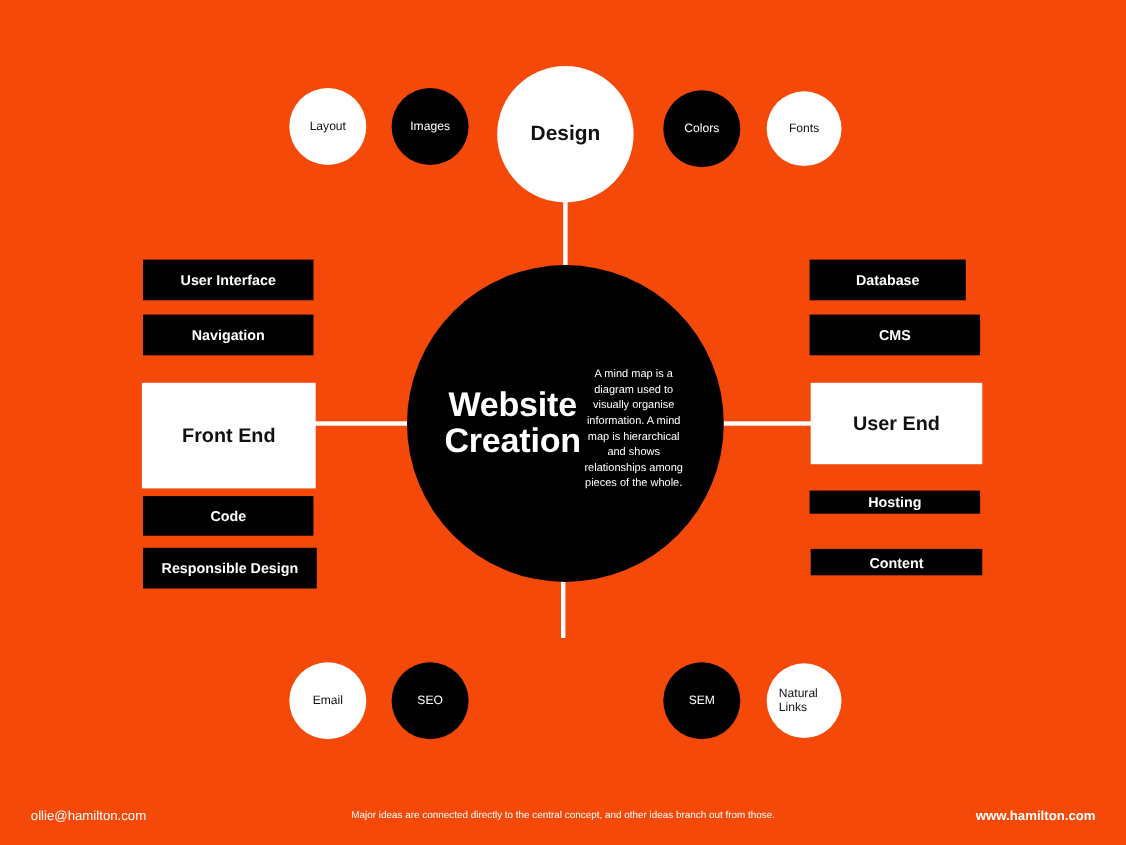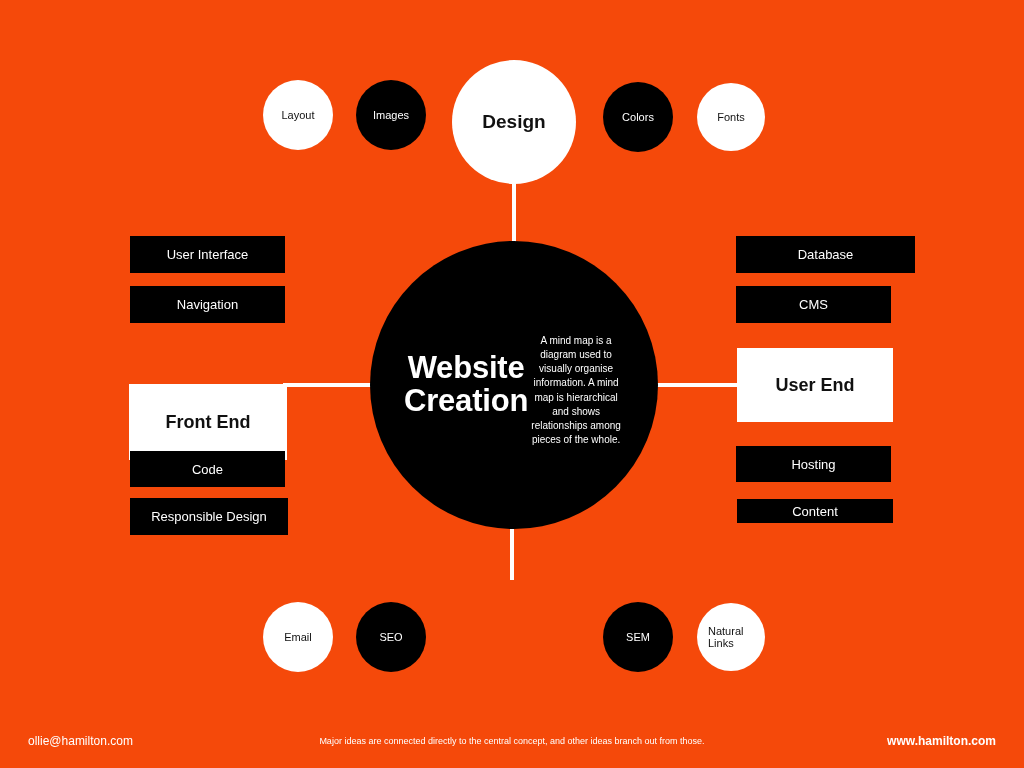--- a/index.html
+++ b/index.html
@@ -83,21 +83,21 @@
     position: absolute;
     display: flex;
     align-items: center;
     justify-content: center;
     text-align: center;
     box-sizing: border-box;
   }
   .box.fill-black { background: #000000; color: #FFFFFF; }
   .box.fill-white { background: #FFFFFF; color: #111111; }
   .box.big { font-size: 18px; font-weight: 700; }
-  .box.small { font-size: 13px; font-weight: 400; }
+  .box.small { font-size: 13px; font-weight: 700; }
 
   
   .footer-item {
     position: absolute;
     color: #ffffff;
     white-space: nowrap;
   }
   #footer-email {
     left: 28px;
     top: 734px;
@@ -163,21 +163,21 @@
   </div>
 
   <div class="circle small fill-black" style="left:603px; top:602px; width:70px; height:70px;">
     <span>SEM</span>
   </div>
 
   <div class="circle small fill-white" style="left:697px; top:603px; width:68px; height:68px;">
     <span style="display:block; max-width:46px;">Natural Links</span>
   </div>
 
-  <div class="box big fill-white" style="left:129px; top:348px; width:158px; height:76px;margin-top:36px;">
+  <div class="box big fill-white" style="left:129px; top:348px; width:158px; height:96px;">
     <span>Front End</span>
   </div>
 
   <div class="box small fill-black" style="left:130px; top:236px; width:155px; height:37px;">
     <span>User Interface</span>
   </div>
 
   <div class="box small fill-black" style="left:130px; top:286px; width:155px; height:37px;">
     <span>Navigation</span>
   </div>
@@ -187,29 +187,29 @@
   </div>
 
   <div class="box small fill-black" style="left:130px; top:498px; width:158px; height:37px;">
     <span>Responsible Design</span>
   </div>
 
   <div class="box big fill-white" style="left:737px; top:348px; width:156px; height:74px;">
     <span>User End</span>
   </div>
 
-  <div class="box small fill-black" style="left:736px; top:236px; width:179px; height:37px;">
+  <div class="box small fill-black" style="left:736px; top:236px; width:142px; height:37px;">
     <span>Database</span>
   </div>
 
   <div class="box small fill-black" style="left:736px; top:286px; width:155px; height:37px;">
     <span>CMS</span>
   </div>
 
-  <div class="box small fill-black" style="left:736px; top:446px; width:155px; height:36px;">
+  <div class="box small fill-black" style="left:736px; top:446px; width:155px; height:21px;">
     <span>Hosting</span>
   </div>
 
   <div class="box small fill-black" style="left:737px; top:499px; width:156px; height:24px;">
     <span>Content</span>
   </div>
 
   <div class="footer-item" id="footer-email">ollie@hamilton.com</div>
   <div class="footer-item" id="footer-note">Major ideas are connected directly to the central concept, and other ideas branch out from those.</div>
   <div class="footer-item" id="footer-site">www.hamilton.com</div>

